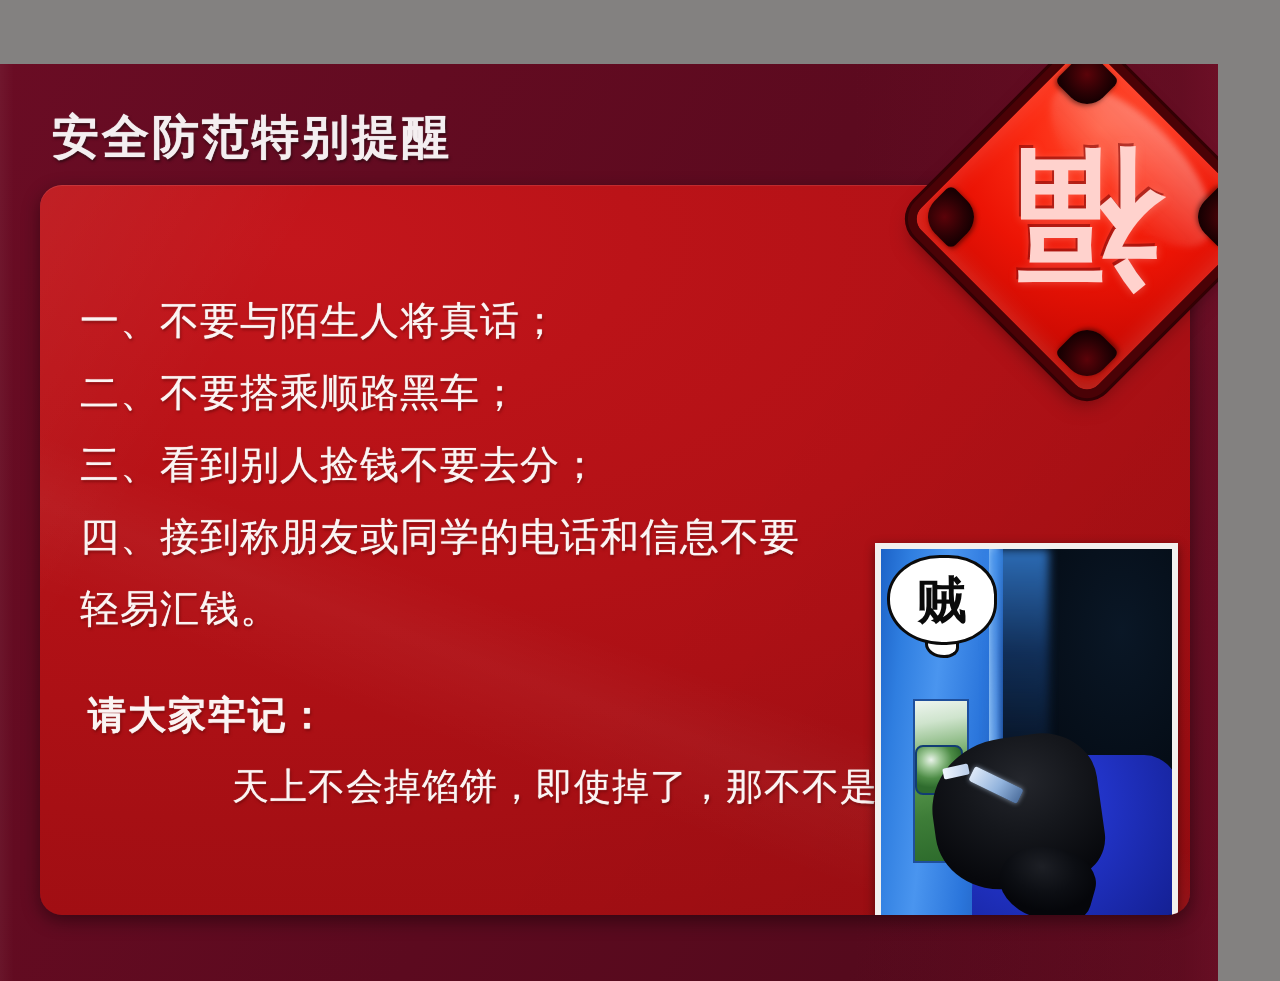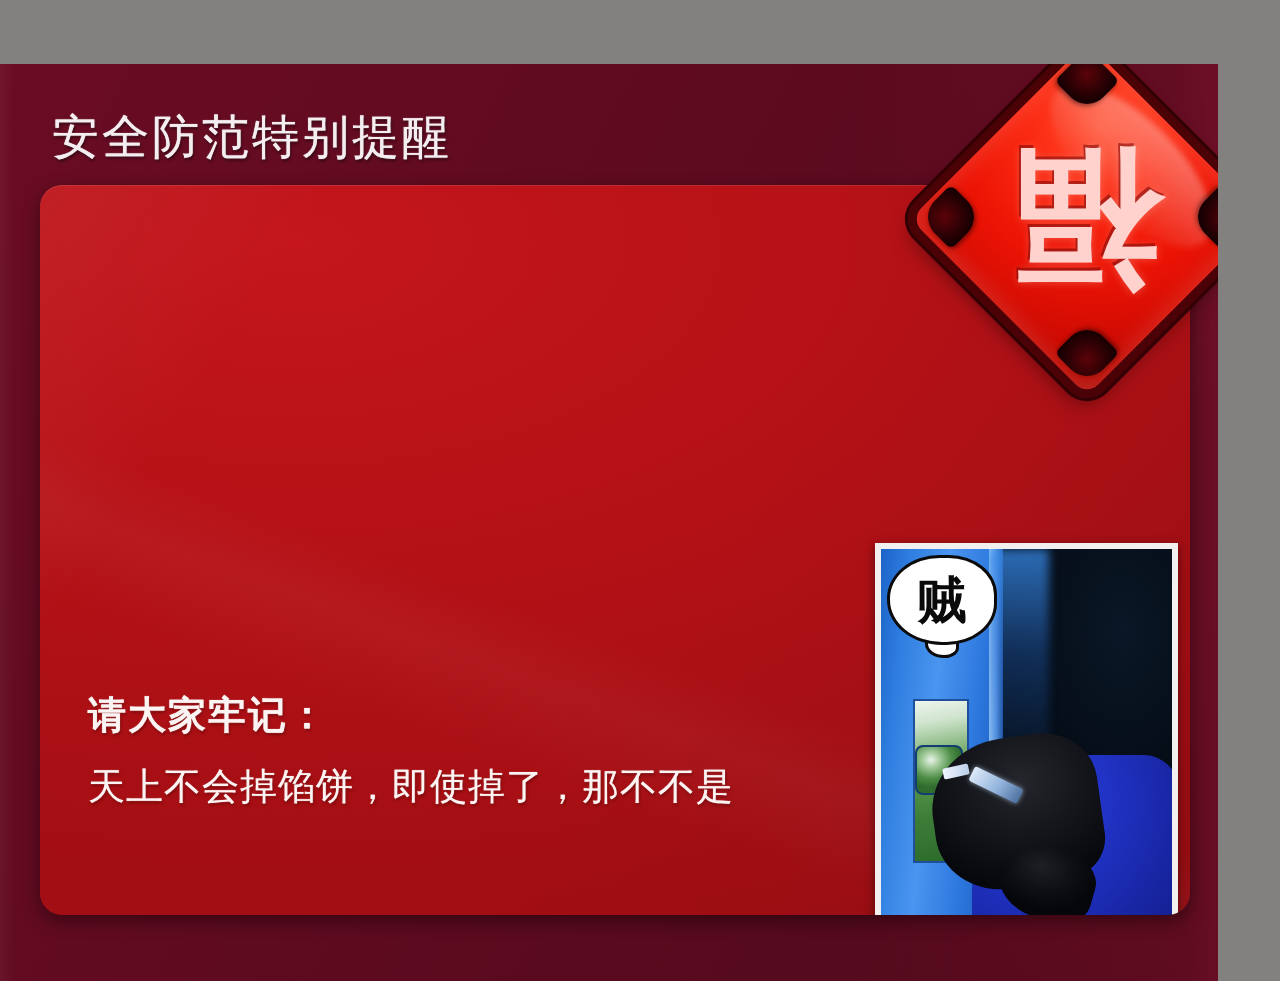--- a/index.html
+++ b/index.html
@@ -54,21 +54,21 @@
 
   
   #title {
     position: absolute;
     left: 52px;
     top: 49px;
     font-size: 47px;
     line-height: 1;
     color: #f4eef0;
     letter-spacing: 3px;
-    font-weight: 400;
+    font-weight: 700;
     text-shadow:
       0 0 1px rgba(255,255,255,0.9),
       1px 2px 3px rgba(0,0,0,0.55);
     white-space: nowrap;
   }
 
   
   #panel {
     position: absolute;
     left: 40px;
@@ -145,20 +145,21 @@
   .memo-line {
     color: #fbf4f3;
     font-size: 37px;
     line-height: 74px;
     letter-spacing: 1px;
     font-weight: 400;
     white-space: nowrap;
     text-shadow:
       0 0 1px rgba(255,255,255,0.75),
       1px 2px 3px rgba(80,0,0,0.55);
+    text-align: right;
   }
   .memo-line.pad { padding-left: 16px; }
 
   
   #photo-frame {
     position: absolute;
     left: 835px;
     top: 358px;
     width: 303px;
     height: 468px;
@@ -404,20 +405,27 @@
 <div id="canvas">
 
   <div id="slide">
     <div id="slide-sheen"></div>
 
     <div id="title">安全防范特别提醒</div>
 
     <div id="panel">
       <div id="panel-streaks"></div>
 
+      <div id="body-text">
+        <div class="body-line">一、不要与陌生人将真话；</div>
+        <div class="body-line">二、不要搭乘顺路黑车；</div>
+        <div class="body-line">三、看到别人捡钱不要去分；</div>
+        <div class="body-line">四、接到称朋友或同学的电话和信息不要</div>
+        <div class="body-line indent-1">轻易汇钱。</div>
+      </div>
 
       <div id="memo-block">
         <div class="memo-head">请大家牢记：</div>
         <div class="memo-line">天上不会掉馅饼，即使掉了，那不不是</div>
       </div>
 
       <div id="photo-frame">
         <div id="photo">
           <div class="door-dark"></div>
           <div class="door-left"></div>

